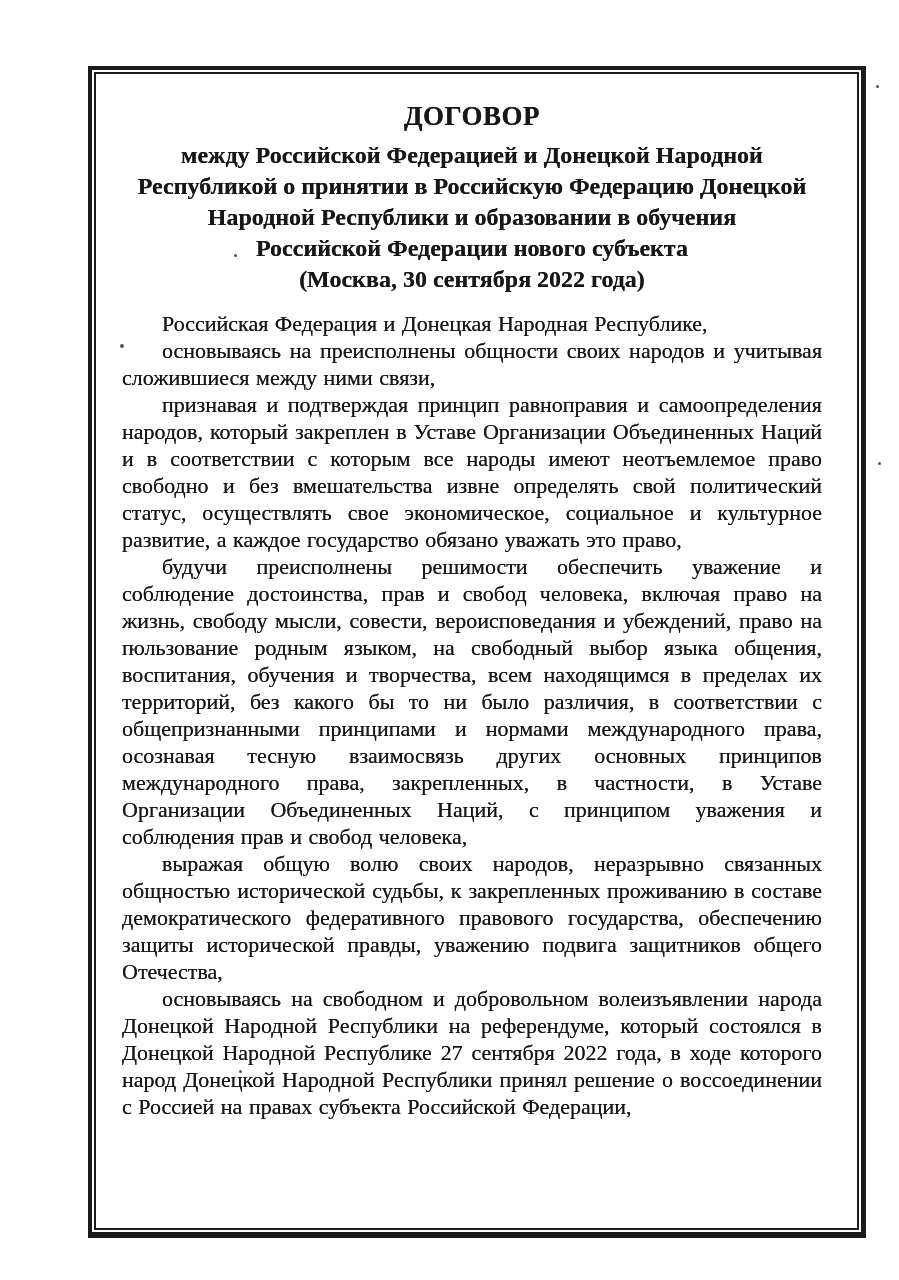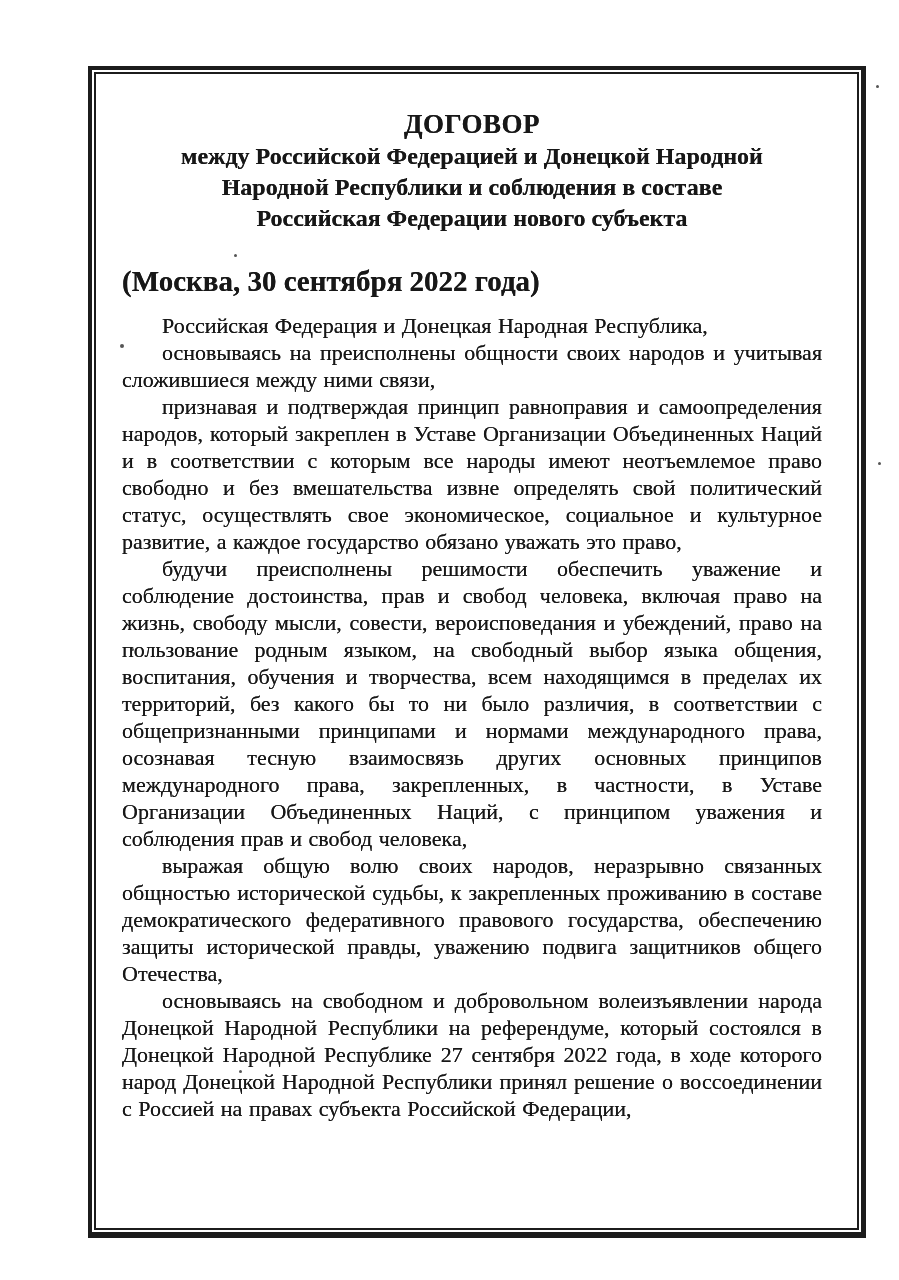--- a/index.html
+++ b/index.html
@@ -33,44 +33,45 @@
     border-width: 4px 5px 6px 4px;
   }
   .frame-inner {
     position: absolute;
     inset: 2px;
     border: 2px solid #1c1c1c;
   }
   .content {
     position: absolute;
     inset: 0;
-    padding: 34px 35px 0 26px;
+    padding: 26px 35px 0 26px;
     text-shadow: 0 0 0.6px rgba(10,10,10,0.85);
   }
   .title {
     margin: 0;
     text-align: center;
     font-size: 27px;
     line-height: 32px;
     font-weight: bold;
     letter-spacing: 0.5px;
   }
   .subtitle {
-    margin-top: 1px;
+    margin-top: 8px;
     text-align: center;
     font-weight: bold;
     font-size: 24px;
   }
   .subtitle-line {
     line-height: 31px;
   }
   .dateline {
-    margin-top: 32px;
+    margin-top: 0;
+    text-align: center;
     font-weight: bold;
-    font-size: 29px;
+    font-size: 24px;
     line-height: 30px;
   }
   .doc-body {
     margin-top: 16px;
     font-size: 22px;
     line-height: 27px;
     text-align: justify;
     word-spacing: 1px;
   }
   .para {
@@ -99,28 +100,29 @@
 <div class="page">
 
   <div class="frame-outer">
     <div class="frame-inner">
       <div class="content">
 
         <h1 class="title">ДОГОВОР</h1>
 
         <div class="subtitle">
           <div class="subtitle-line">между Российской Федерацией и Донецкой Народной</div>
-          <div class="subtitle-line">Народной Республики и соблюдения в составе</div>
-          <div class="subtitle-line">Российская Федерации нового субъекта</div>
+          <div class="subtitle-line">Республикой о принятии в Российскую Федерацию Донецкой</div>
+          <div class="subtitle-line">Народной Республики и образовании в обучения</div>
+          <div class="subtitle-line">Российской Федерации нового субъекта</div>
         </div>
 
         <div class="dateline">(Москва, 30 сентября 2022 года)</div>
 
         <div class="doc-body">
-          <p class="para">Российская Федерация и Донецкая Народная Республика,</p>
+          <p class="para">Российская Федерация и Донецкая Народная Республике,</p>
           <p class="para">основываясь на преисполнены общности своих народов и учитывая сложившиеся между ними связи,</p>
           <p class="para">признавая и подтверждая принцип равноправия и самоопределения народов, который закреплен в Уставе Организации Объединенных Наций и в соответствии с которым все народы имеют неотъемлемое право свободно и без вмешательства извне определять свой политический статус, осуществлять свое экономическое, социальное и культурное развитие, а каждое государство обязано уважать это право,</p>
           <p class="para">будучи преисполнены решимости обеспечить уважение и соблюдение достоинства, прав и свобод человека, включая право на жизнь, свободу мысли, совести, вероисповедания и убеждений, право на пользование родным языком, на свободный выбор языка общения, воспитания, обучения и творчества, всем находящимся в пределах их территорий, без какого бы то ни было различия, в соответствии с общепризнанными принципами и нормами международного права, осознавая тесную взаимосвязь других основных принципов международного права, закрепленных, в частности, в Уставе Организации Объединенных Наций, с принципом уважения и соблюдения прав и свобод человека,</p>
           <p class="para">выражая общую волю своих народов, неразрывно связанных общностью исторической судьбы, к закрепленных проживанию в составе демократического федеративного правового государства, обеспечению защиты исторической правды, уважению подвига защитников общего Отечества,</p>
           <p class="para">основываясь на свободном и добровольном волеизъявлении народа Донецкой Народной Республики на референдуме, который состоялся в Донецкой Народной Республике 27 сентября 2022 года, в ходе которого народ Донецкой Народной Республики принял решение о воссоединении с Россией на правах субъекта Российской Федерации,</p>
         </div>
 
       </div>
     </div>
   </div>

